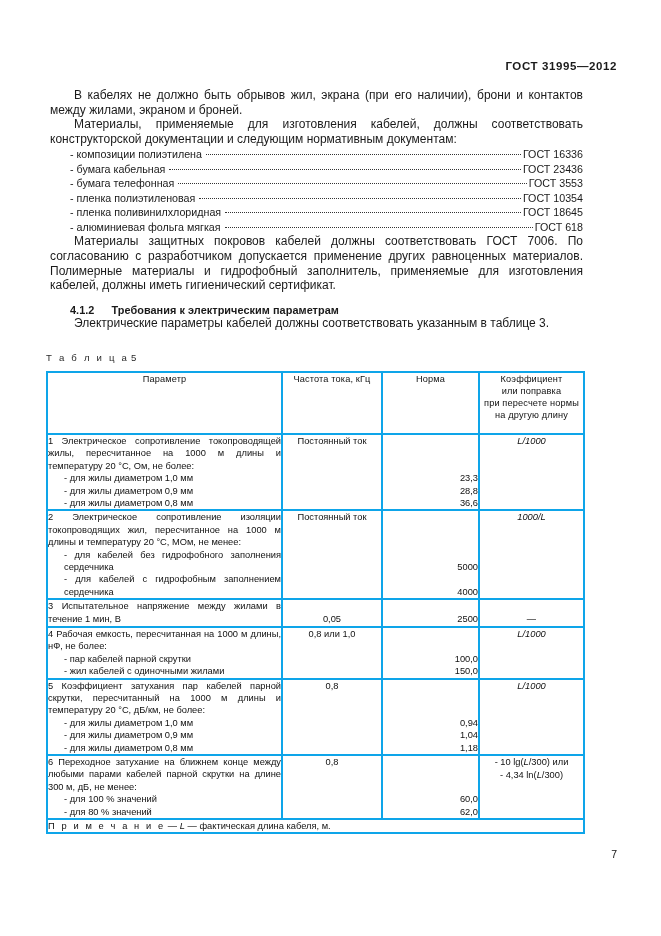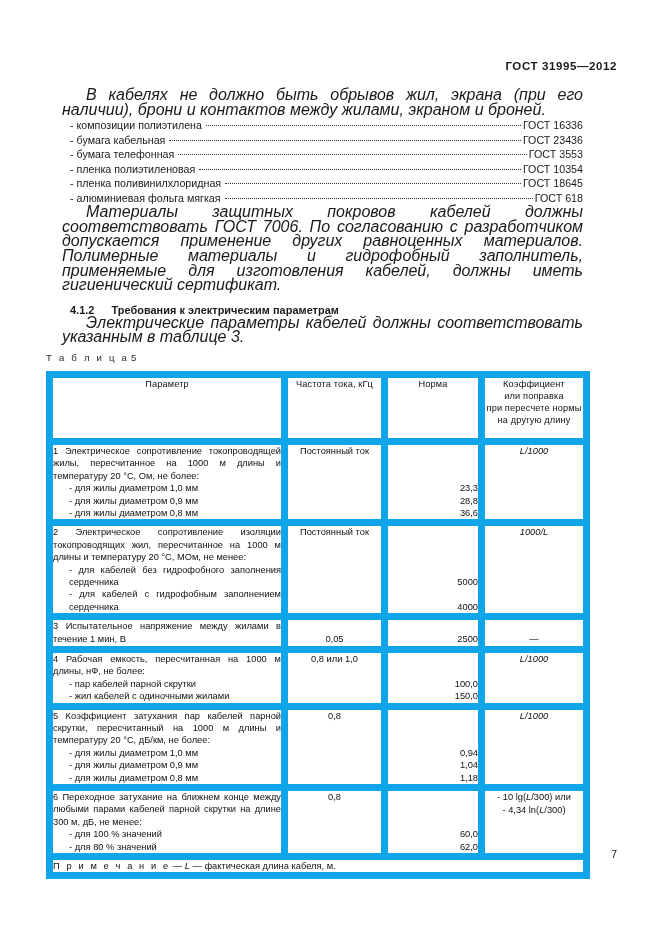--- a/index.html
+++ b/index.html
@@ -37,27 +37,26 @@
   }
 
   
   .content {
     position: absolute;
     left: 46px;
     top: 88px;
     width: 537px;
   }
   p.para {
-    margin: 0 0 0 16px;
-    font-size: 16px;
+    margin: 0 0 0 4px;
+    font-size: 12px;
     line-height: 14.6px;
     text-align: justify;
     text-indent: 24px;
     hyphens: manual;
-    font-style: italic;
   }
 
   
   ul.std-list {
     list-style: none;
     margin: 1px 0 0 0;
     padding: 0;
   }
   ul.std-list li {
     display: flex;
@@ -112,21 +111,21 @@
     width: 537px;
   }
   table.t5 {
     width: 537px;
     border-collapse: collapse;
     table-layout: fixed;
     font-size: 9.3px;
     color: #111;
   }
   table.t5 td, table.t5 th {
-    border: 7px solid #0ea5e9;
+    border: 2px solid #0ea5e9;
     vertical-align: top;
     padding: 0;
     font-weight: normal;
   }
   
   col.c1 { width: 235px; }
   col.c2 { width: 100px; }
   col.c3 { width: 97px; }
   col.c4 { width: 105px; }
 
@@ -200,20 +199,21 @@
 <body>
 
 <div class="page">
 
   <div class="doc-header">ГОСТ 31995—2012</div>
 
   <div class="content">
 
     <p class="para">В кабелях не должно быть обрывов жил, экрана (при его наличии), брони и контактов между жилами, экраном и броней.</p>
 
+    <p class="para">Материалы, применяемые для изготовления кабелей, должны соответствовать конструкторской документации и следующим нормативным документам:</p>
 
     <ul class="std-list">
       <li>
         <span class="li-label">- композиции полиэтилена</span>
         <span class="leader"></span>
         <span class="li-ref">ГОСТ 16336</span>
       </li>
       <li>
         <span class="li-label">- бумага кабельная</span>
         <span class="leader"></span>

